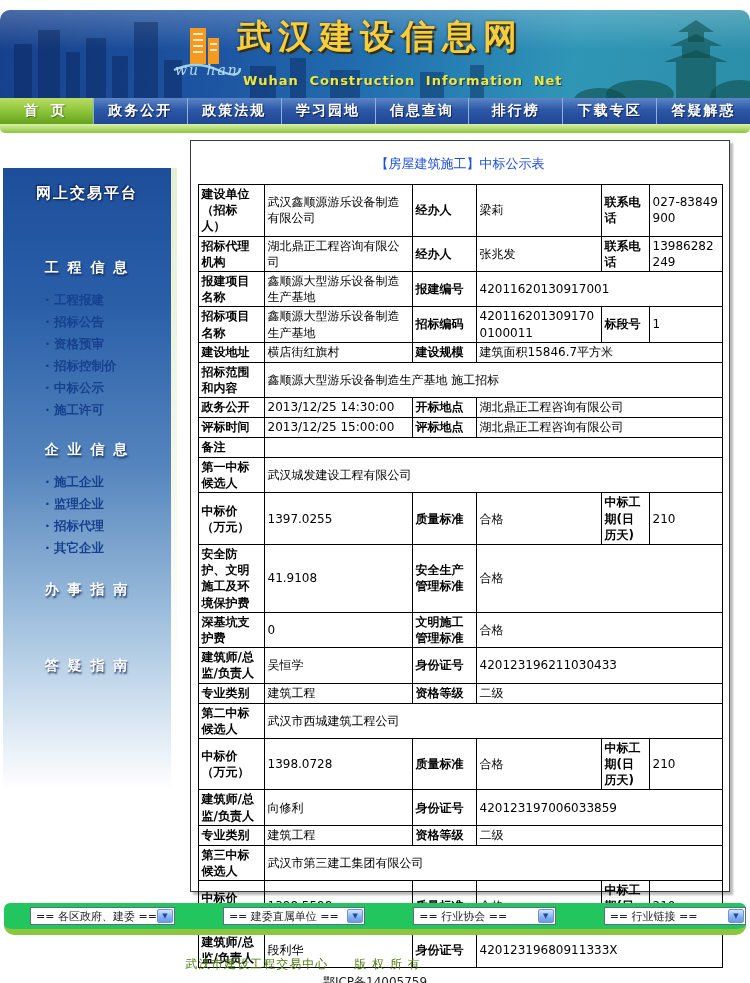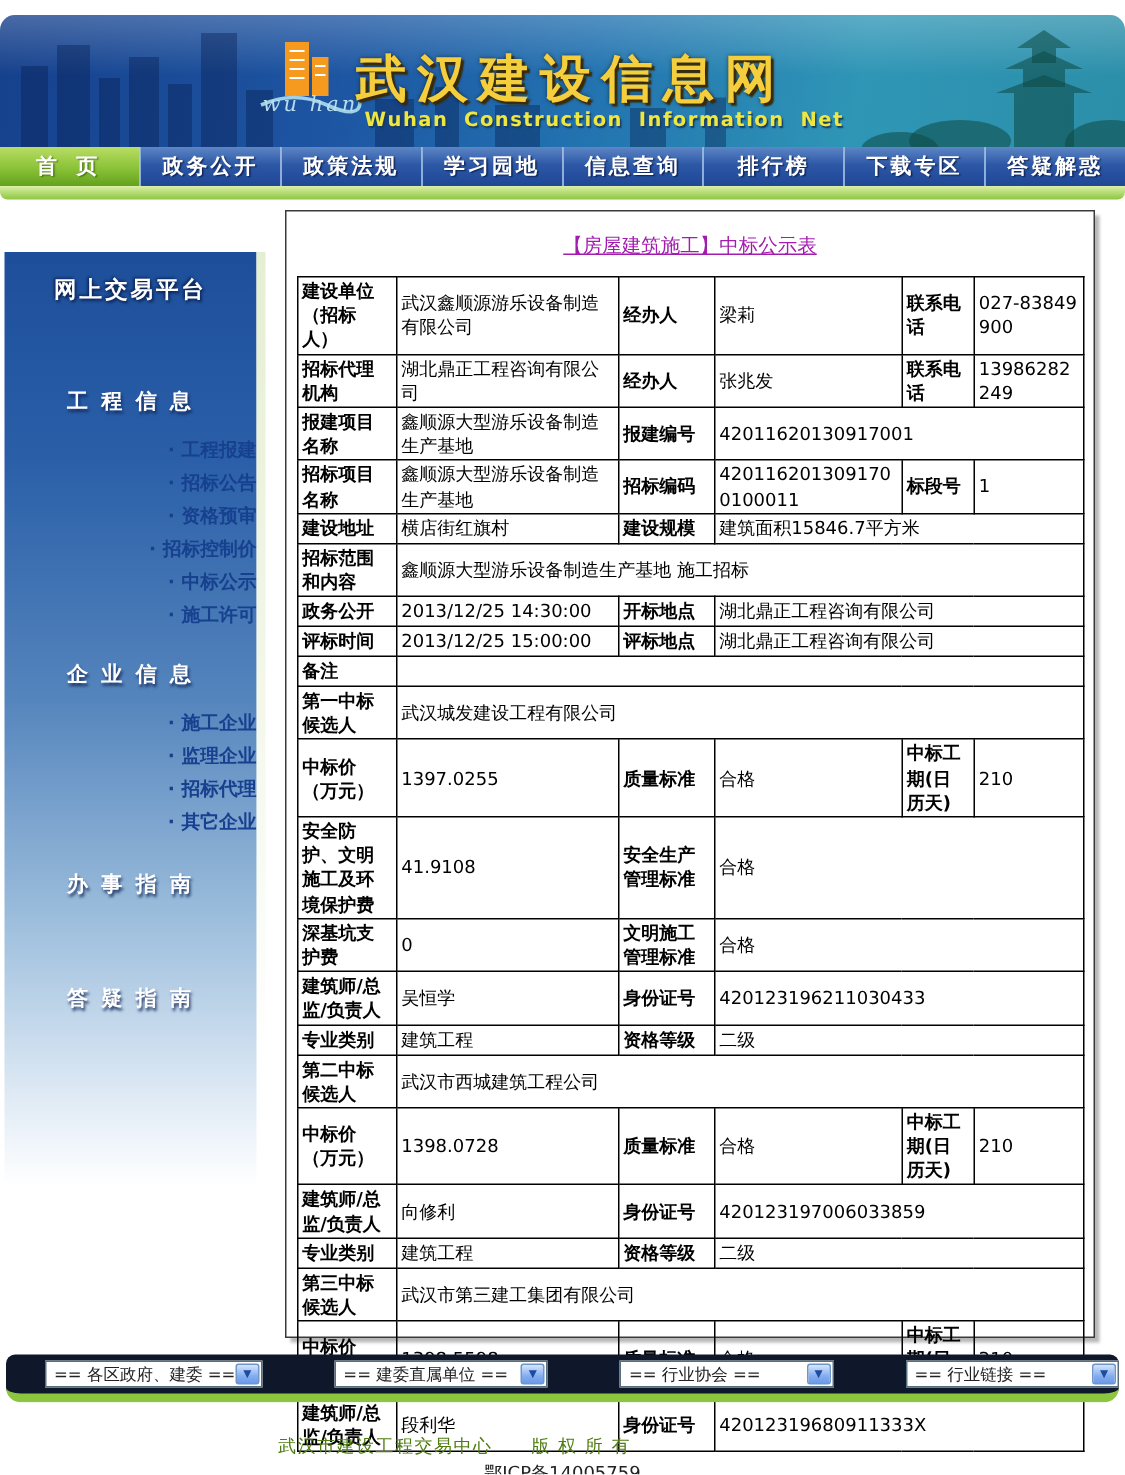--- a/index.html
+++ b/index.html
@@ -9,21 +9,21 @@
   
   .header{position:absolute;left:0;top:10px;width:750px;height:88px;
           border-radius:10px 10px 0 0;overflow:hidden;
           background:linear-gradient(100deg,#16408c 0%,#1d55a2 30%,#2272b0 52%,#2f96b6 76%,#2c8fa9 100%);}
   .header .sheen{position:absolute;left:0;top:0;right:0;height:45%;
           background:linear-gradient(to bottom,rgba(255,255,255,.22),rgba(255,255,255,0));}
   .header svg.deco{position:absolute;left:0;bottom:0;width:750px;height:88px;}
   .logo{position:absolute;left:172px;top:12px;width:70px;height:66px;}
   .logo-script{position:absolute;left:175px;top:52px;font-size:14px;font-style:italic;
           color:#b9dcee;font-family:"DejaVu Serif","Liberation Serif",serif;letter-spacing:2px;}
-  .site-title{position:absolute;left:237px;top:20px;font-size:34px;font-weight:bold;
+  .site-title{position:absolute;left:237px;top:4px;font-size:34px;font-weight:bold;
           color:#f5ce3e;letter-spacing:7px;white-space:nowrap;
           text-shadow:2px 2px 1px #3a2a06,0 0 3px rgba(0,0,0,.5);}
   .site-subtitle{position:absolute;left:243px;top:63px;font-size:13px;font-weight:bold;
           color:#eee73f;letter-spacing:1px;word-spacing:5px;white-space:nowrap;
           text-shadow:1px 1px 1px #1a3a5a;}
 
   
   .nav{position:absolute;left:0;top:98px;width:750px;height:26px;display:flex;}
   .nav-item{flex:1;display:flex;align-items:center;justify-content:center;cursor:pointer;
           color:#fff;font-weight:bold;font-size:14px;letter-spacing:2px;white-space:nowrap;
@@ -39,36 +39,36 @@
   .sidebar{position:absolute;left:3px;top:168px;width:168px;height:622px;
           background:linear-gradient(to bottom,#1d4e9a 0%,#2a5fa8 22%,#5585bd 48%,
                      #9ebfdd 72%,#dde9f4 90%,#ffffff 100%);}
   .sidebar-edge{position:absolute;left:171px;top:168px;width:6px;height:540px;
           background:linear-gradient(to bottom,#e4efd2,rgba(255,255,255,0));}
   .platform-title{text-align:center;padding-top:16px;color:#fff;font-weight:bold;font-size:15px;
           letter-spacing:2px;text-shadow:1px 1px 2px #0a2050,-1px -1px 2px #0a2050;}
   .side-section-title{text-align:center;color:#fff;font-weight:bold;font-size:14px;
           letter-spacing:2px;text-shadow:1px 2px 2px rgba(15,35,85,.85);}
   .sec-0{margin-top:56px;} .sec-1{margin-top:20px;} .sec-2{margin-top:22px;} .sec-3{margin-top:58px;}
-  .sidebar-links{margin:12px 0 0 42px;text-align:right;}
+  .sidebar-links{margin:12px 0 0 42px;}
   .sidebar-link{color:#17418f;font-weight:bold;font-size:12.5px;line-height:22px;cursor:pointer;
           white-space:nowrap;}
 
   
   .content-box{position:absolute;left:190px;top:140px;width:540px;height:752px;background:#fff;
           border:1px solid #3a3a3a;box-shadow:3px 3px 2px rgba(125,125,125,.55);box-sizing:border-box;}
-  .table-title{text-align:center;margin-top:14px;font-size:13px;color:#a21caf;text-decoration:underline;}
+  .table-title{text-align:center;margin-top:14px;font-size:13px;color:#1d4ed8;}
   table.notice{margin:11px auto 0;border-collapse:collapse;width:524px;table-layout:fixed;}
   table.notice td{border:1px solid #000;padding:1px 3px;font-size:12px;line-height:1.35;
           color:#000;word-break:break-all;height:17px;vertical-align:middle;}
   table.notice td.lbl{font-weight:bold;}
 
   
   .footer-panel{position:absolute;left:4px;top:903px;width:742px;height:32px;box-sizing:border-box;
-          background:#0f172a;border-bottom:6px solid #8cc63f;border-radius:6px 6px 10px 10px;
+          background:#22c55e;border-bottom:6px solid #8cc63f;border-radius:6px 6px 10px 10px;
           display:flex;align-items:center;padding-left:26px;gap:48px;}
   .dropdown{position:relative;width:153px;height:18px;background:#fff;border:1px solid #58707e;
           display:flex;align-items:center;cursor:pointer;box-sizing:border-box;}
   .dropdown-label{font-size:11px;color:#222;padding-left:5px;flex:1;white-space:nowrap;overflow:hidden;}
   .dropdown-arrow{width:16px;height:14px;margin-right:1px;border-radius:2px;flex:0 0 auto;
           background:linear-gradient(to bottom,#d5e6fc,#85aef0 60%,#6b9ae8);
           border:1px solid #7096c8;display:flex;align-items:center;justify-content:center;
           font-size:7px;color:#1d4b9e;box-sizing:border-box;}
   .copyright{position:absolute;left:0;top:956px;width:606px;text-align:center;font-size:12px;
           color:#4d7c0f;letter-spacing:1px;}

